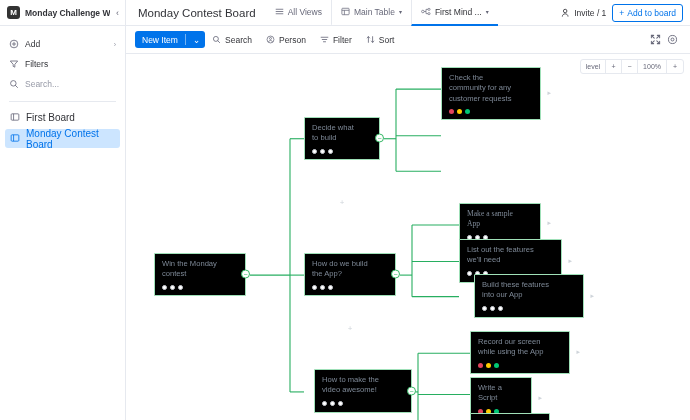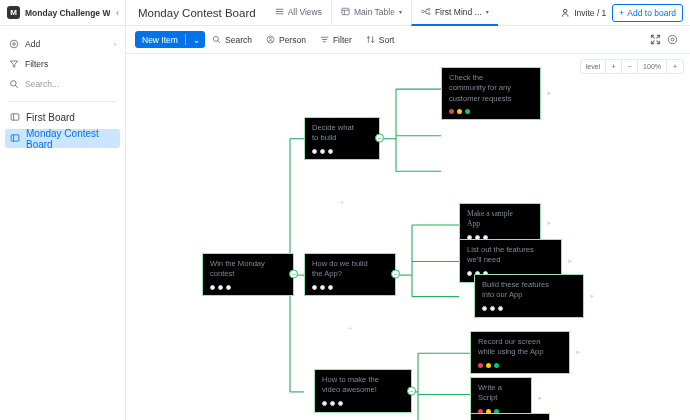--- a/index.html
+++ b/index.html
@@ -392,21 +392,21 @@
               <path d="M 164 337 H 178" fill="none" stroke="#27ae60" stroke-width="1.1"></path>
               <path d="M 292 298.5 H 344" fill="none" stroke="#27ae60" stroke-width="1.1"></path>
               <path d="M 292 339.5 H 344" fill="none" stroke="#27ae60" stroke-width="1.1"></path>
               <path d="M 292 369 H 344" fill="none" stroke="#27ae60" stroke-width="1.1"></path>
               <path d="M 292 298.5 V 369" fill="none" stroke="#27ae60" stroke-width="1.1"></path>
               <path d="M 280 337 H 292" fill="none" stroke="#27ae60" stroke-width="1.1"></path>
               <text x="227" y="415" fill="#cfd4da" font-size="8" text-anchor="middle">+</text>
               <path d="M 164 84.5 V 337" fill="none" stroke="#27ae60" stroke-width="1.1"></path>
               <path d="M 124 220.5 H 164" fill="none" stroke="#27ae60" stroke-width="1.1"></path>
             </svg>
-        <div class="node" style="left: 28px; top: 199px; width: 92px; min-height: 33px; margin-left: 48px;">
+        <div class="node" style="left: 28px; top: 199px; width: 92px; min-height: 33px;">
               <span class="label">Win the Monday contest</span>
               <div class="dots">
                 <span class="dot"></span>
                 <span class="dot"></span>
                 <span class="dot"></span>
               </div>
               <span class="collapse">−</span>
             </div>
             <div class="node" style="left: 178px; top: 63px; width: 76px; min-height: 31px;">
               <span class="label">Decide what to build</span>

